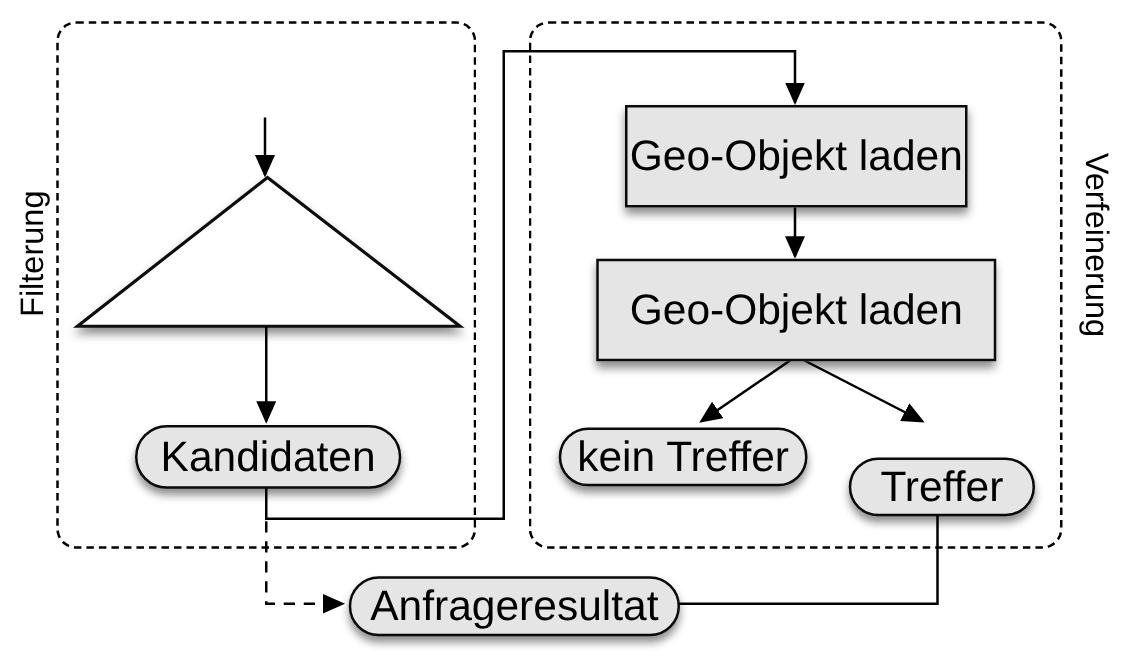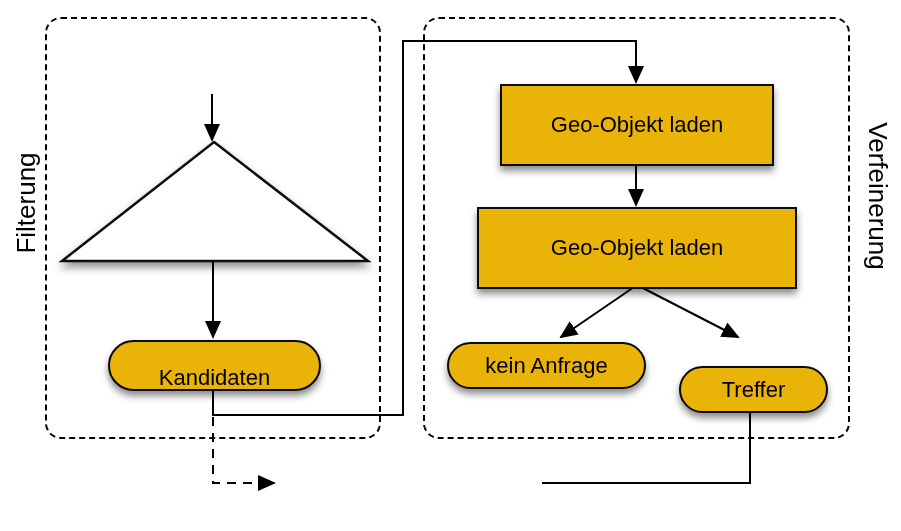--- a/index.html
+++ b/index.html
@@ -8,29 +8,29 @@
     font-family:"Liberation Sans", sans-serif; color:#000; overflow:hidden;
   }
   .groupbox {
     position:absolute; border:2.5px dashed #000; border-radius:16px;
     background:transparent;
   }
   #gb-left  { left:45px;  top:17px; width:332px; height:418px; }
   #gb-right { left:423px; top:17px; width:423px; height:418px; }
   svg.layer { position:absolute; left:0; top:0; z-index:2; }
   .node {
-    position:absolute; z-index:3; background:#eab308; border:2.5px solid #0a0a0a;
+    position:absolute; z-index:3; background:#e5e5e5; border:2.5px solid #0a0a0a;
     display:flex; align-items:center; justify-content:center;
-    font-size:22px; line-height:1; white-space:nowrap;
+    font-size:34px; line-height:1; white-space:nowrap;
     box-shadow:0 5px 7px rgba(0,0,0,0.45);
   }
   .pill { border-radius:27px; }
   #node-load1 { left:500px; top:84px;  width:270px; height:78px; }
   #node-load2 { left:477px; top:207px; width:316px; height:78px; }
-  #node-kandidaten      { left:108px; top:340px; width:209px; height:47px;align-items:flex-end; }
+  #node-kandidaten      { left:108px; top:340px; width:209px; height:47px; }
   #node-kein-treffer    { left:447px; top:342px; width:195px; height:43px; }
   #node-treffer         { left:679px; top:342px; width:145px; height:43px;margin-top:24px; }
   #node-anfrageresultat { left:279px; top:461px; width:261px; height:44px; }
   .floating-label {
     position:absolute; z-index:4; font-size:26px; white-space:nowrap;
     transform:translate(-50%,-50%);
   }
   #label-anfrage   { left:213px; top:77px; }
   #label-geo-index { left:220px; top:227px; }
   .vlabel {
@@ -80,23 +80,26 @@
     <span>Geo-Objekt laden</span>
   </div>
   <div class="node" id="node-load2">
     <span>Geo-Objekt laden</span>
   </div>
 
   <div class="node pill" id="node-kandidaten">
     <span>Kandidaten</span>
   </div>
   <div class="node pill" id="node-kein-treffer">
-    <span>kein Anfrage</span>
+    <span>kein Treffer</span>
   </div>
   <div class="node pill" id="node-treffer">
     <span>Treffer</span>
+  </div>
+  <div class="node pill" id="node-anfrageresultat">
+    <span>Anfrageresultat</span>
   </div>
 
 
   <div class="vlabel" id="label-filterung">Filterung</div>
   <div class="vlabel" id="label-verfeinerung">Verfeinerung</div>
 
 </div>
 
 </body></html>

